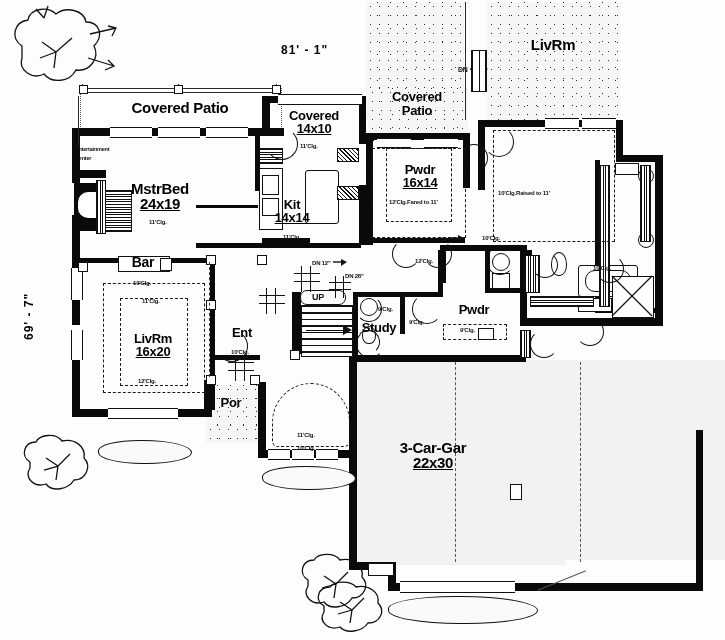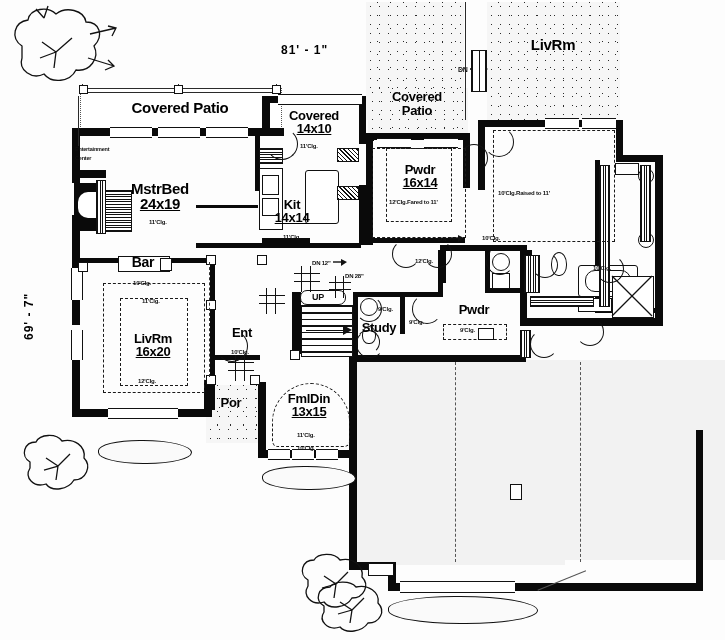--- a/index.html
+++ b/index.html
@@ -390,27 +390,27 @@
   <div class="clg" style="left:498px;top:190px;">10'Clg.Raised to 11'</div>
 
   <div class="rm sm" style="left:115px;top:332px;width:76px;">
     <div class="nm">LivRm</div>
     <div class="dim">16x20</div>
   </div>
   <div class="clg" style="left:138px;top:378px;">12'Clg.</div>
   <div class="clg" style="left:133px;top:280px;">10'Clg.</div>
   <div class="clg" style="left:142px;top:298px;">11'Clg.</div>
 
-  <div class="rm sm" style="left:272px;top:392px;width:74px;">
-    <div class="nm">FmlDin</div>
-    <div class="dim">13x15</div>
-  </div>
   <div class="clg" style="left:297px;top:432px;">11'Clg.</div>
   <div class="clg" style="left:297px;top:445px;">10'Clg.</div>
 
+  <div class="rm" style="left:378px;top:440px;width:110px;">
+    <div class="nm">3-Car-Gar</div>
+    <div class="dim">22x30</div>
+  </div>
 
   <div class="rm sm" style="left:450px;top:303px;width:48px;">
     <div class="nm">Pwdr</div>
   </div>
   <div class="clg" style="left:460px;top:327px;">9'Clg.</div>
 
   <div class="rm sm" style="left:356px;top:321px;width:46px;">
     <div class="nm">Study</div>
   </div>
   <div class="clg" style="left:378px;top:306px;">9'Clg.</div>

